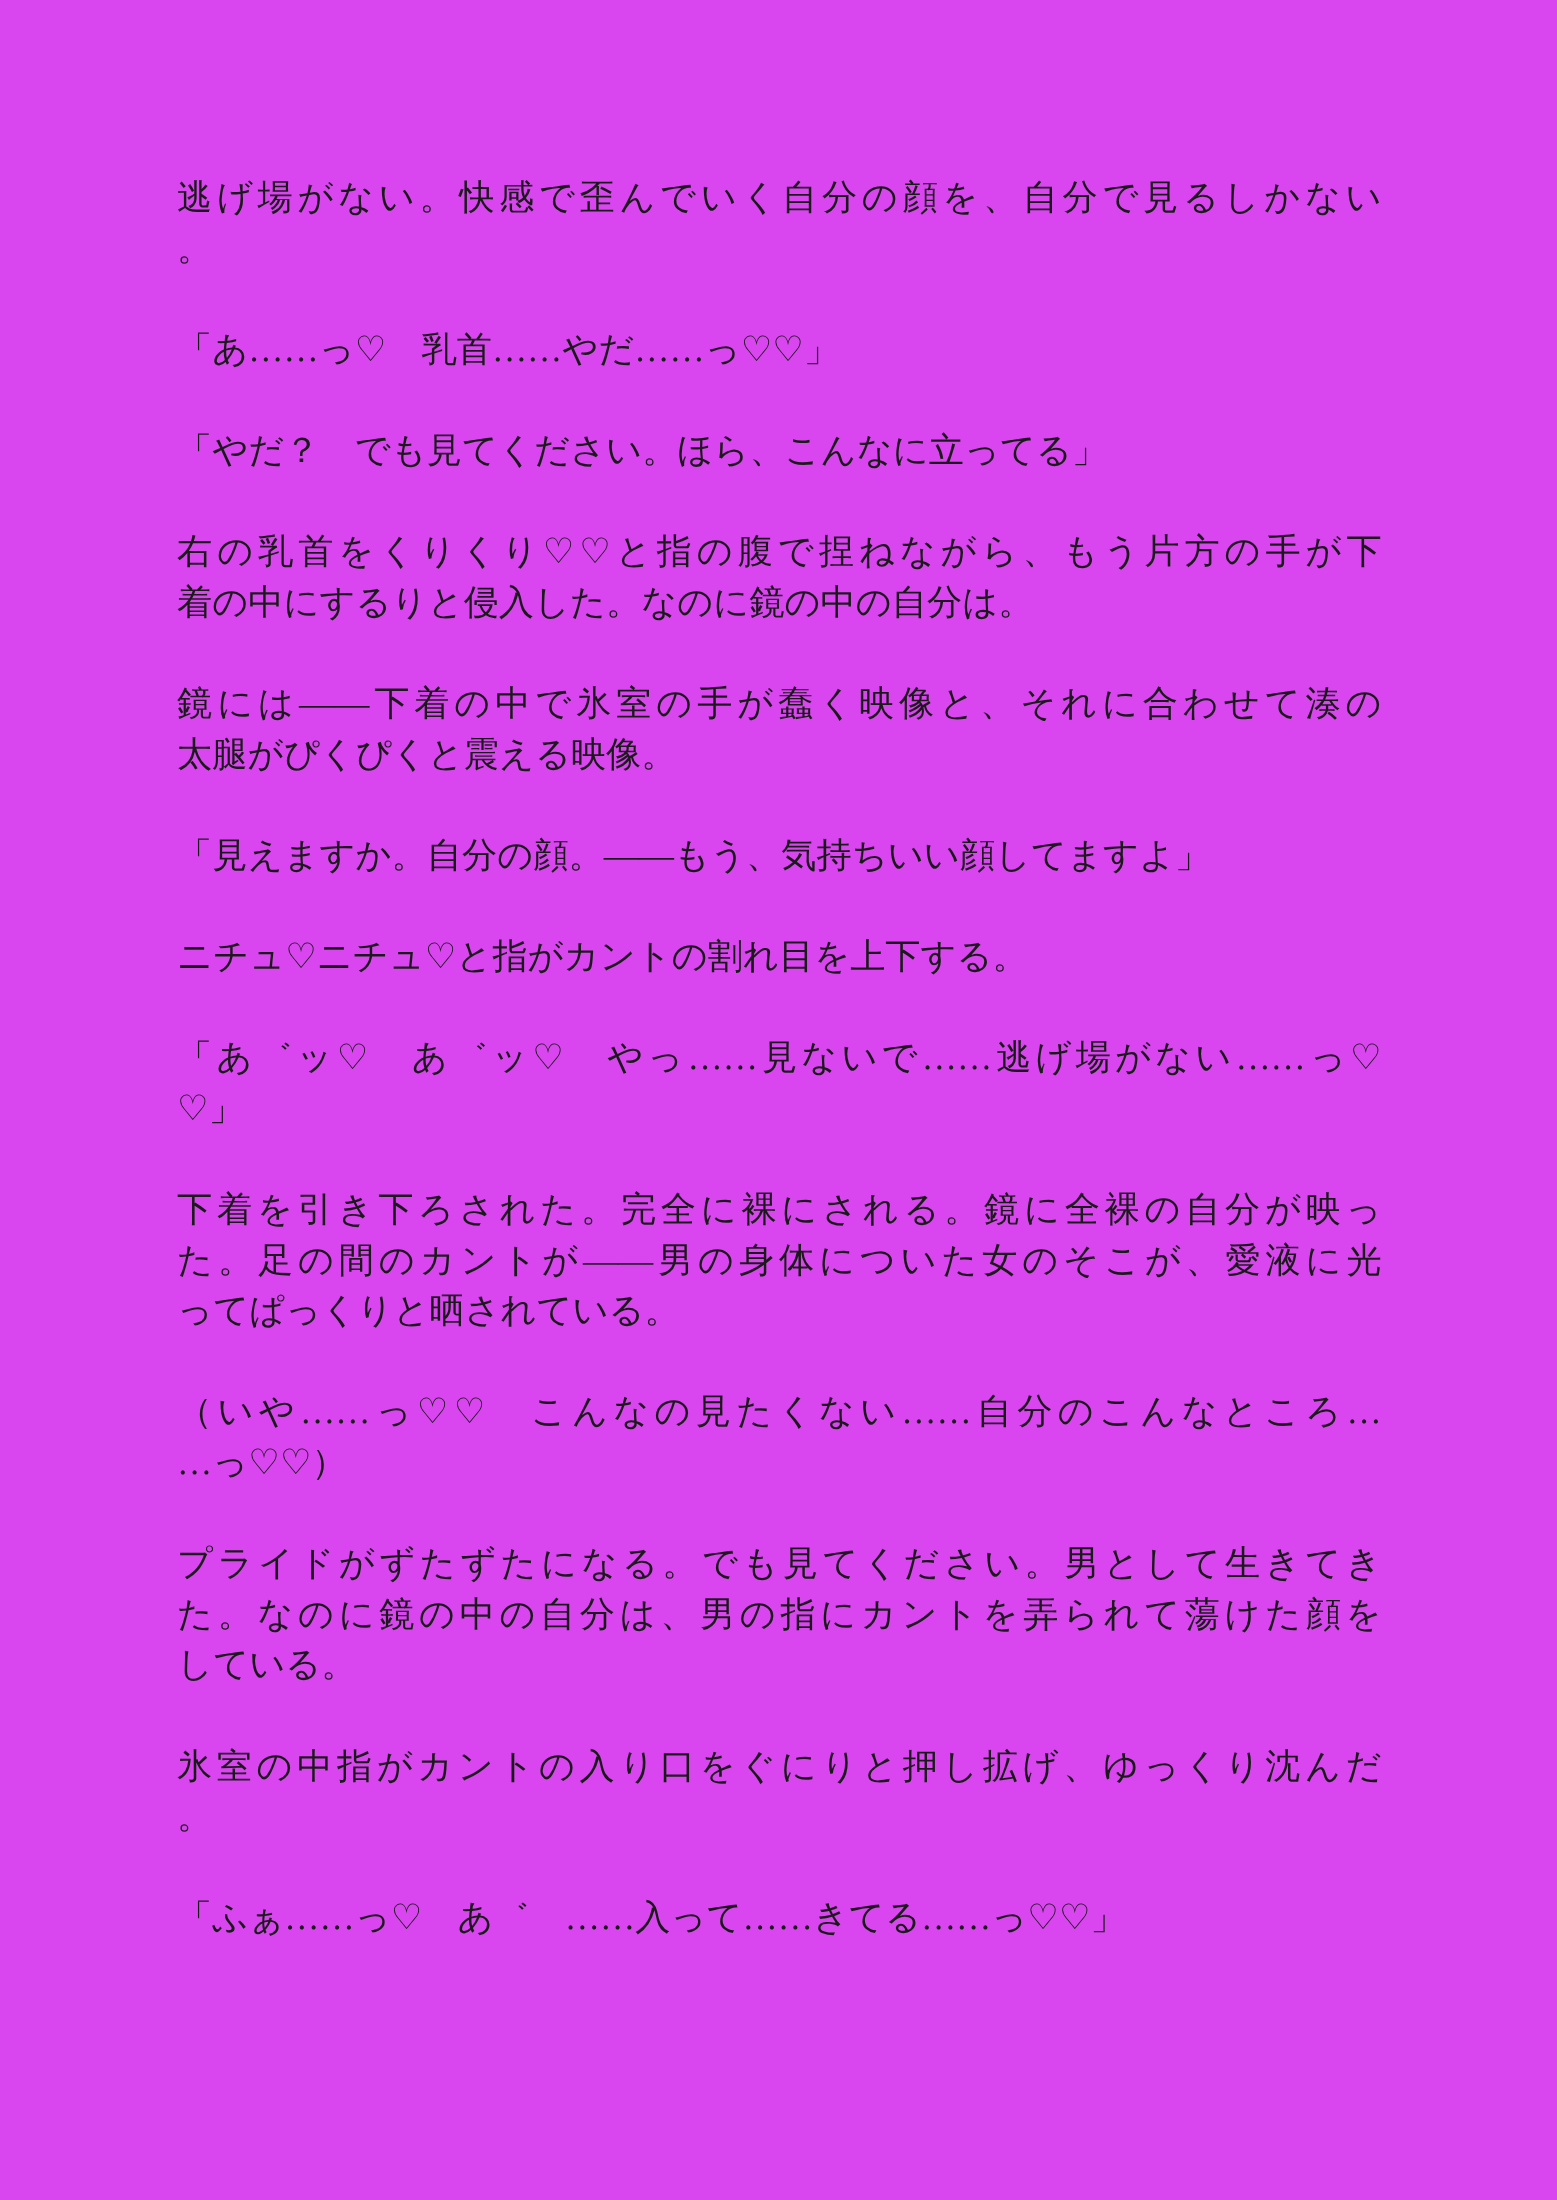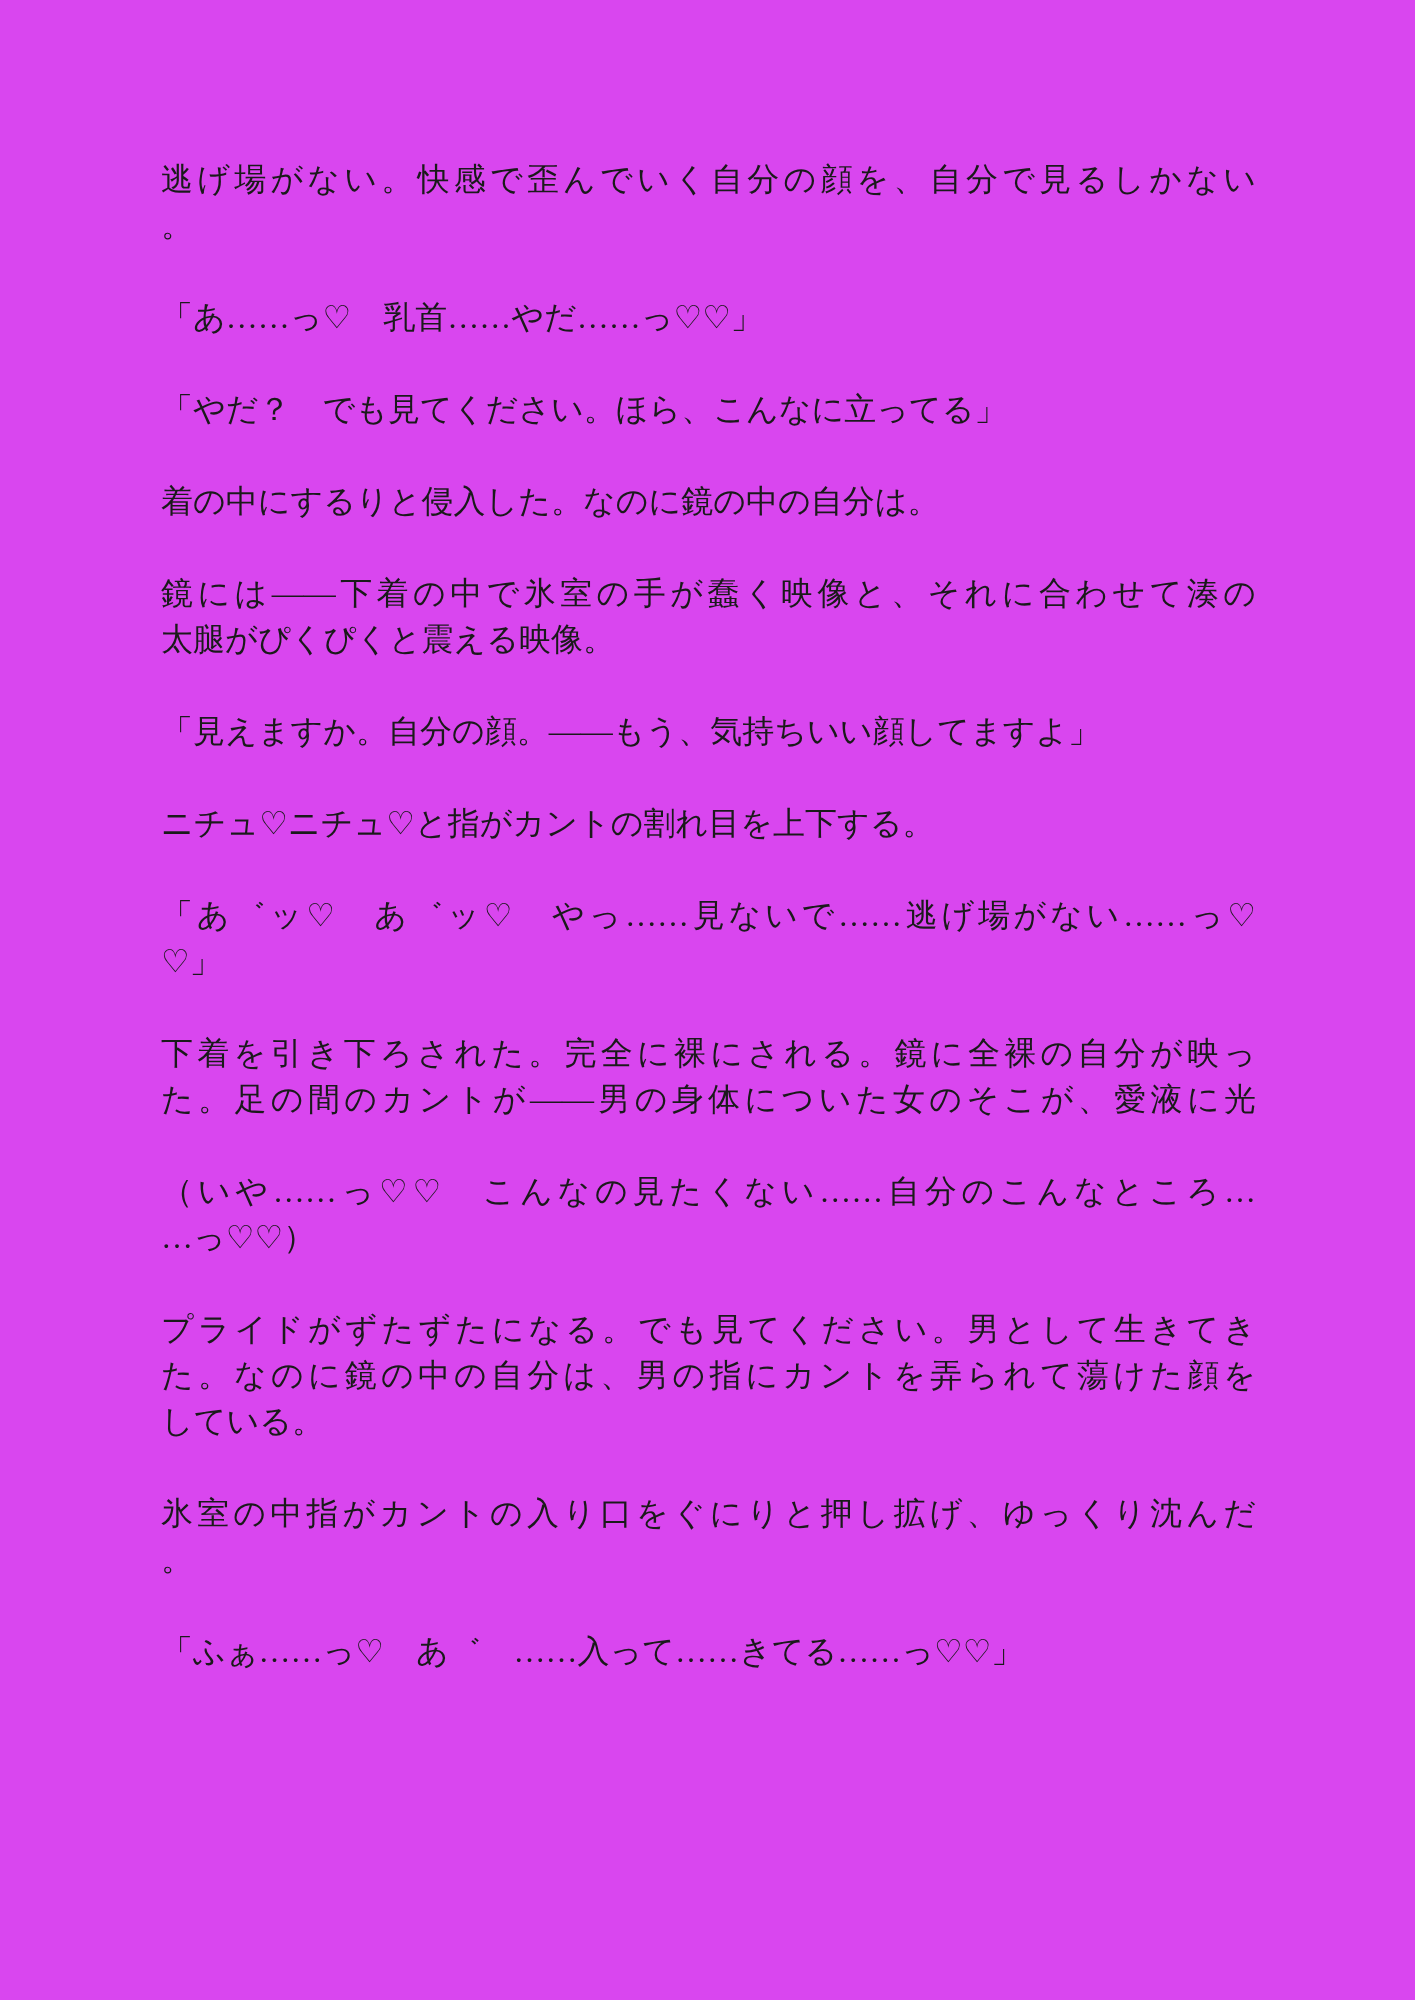--- a/index.html
+++ b/index.html
@@ -52,39 +52,41 @@
         <div class="line justified">逃げ場がない。快感で歪んでいく自分の顔を、自分で見るしかない</div>
         <div class="line">。</div>
       </div>
       <div class="para">
         <div class="line">「あ……っ♡　乳首……やだ……っ♡♡」</div>
       </div>
       <div class="para">
         <div class="line">「やだ？　でも見てください。ほら、こんなに立ってる」</div>
       </div>
       <div class="para">
+        <div class="line justified">右の乳首をくりくり♡♡と指の腹で捏ねながら、もう片方の手が下</div>
         <div class="line">着の中にするりと侵入した。なのに鏡の中の自分は。</div>
       </div>
       <div class="para">
         <div class="line justified">鏡には――下着の中で氷室の手が蠢く映像と、それに合わせて湊の</div>
         <div class="line">太腿がぴくぴくと震える映像。</div>
       </div>
       <div class="para">
         <div class="line">「見えますか。自分の顔。――もう、気持ちいい顔してますよ」</div>
       </div>
       <div class="para">
         <div class="line">ニチュ♡ニチュ♡と指がカントの割れ目を上下する。</div>
       </div>
       <div class="para">
         <div class="line justified">「あ゛ッ♡　あ゛ッ♡　やっ……見ないで……逃げ場がない……っ♡</div>
         <div class="line">♡」</div>
       </div>
       <div class="para">
         <div class="line justified">下着を引き下ろされた。完全に裸にされる。鏡に全裸の自分が映っ</div>
         <div class="line justified">た。足の間のカントが――男の身体についた女のそこが、愛液に光</div>
+        <div class="line">ってぱっくりと晒されている。</div>
       </div>
       <div class="para">
         <div class="line justified">（いや……っ♡♡　こんなの見たくない……自分のこんなところ…</div>
         <div class="line">…っ♡♡）</div>
       </div>
       <div class="para">
         <div class="line justified">プライドがずたずたになる。でも見てください。男として生きてき</div>
         <div class="line justified">た。なのに鏡の中の自分は、男の指にカントを弄られて蕩けた顔を</div>
         <div class="line">している。</div>
       </div>

